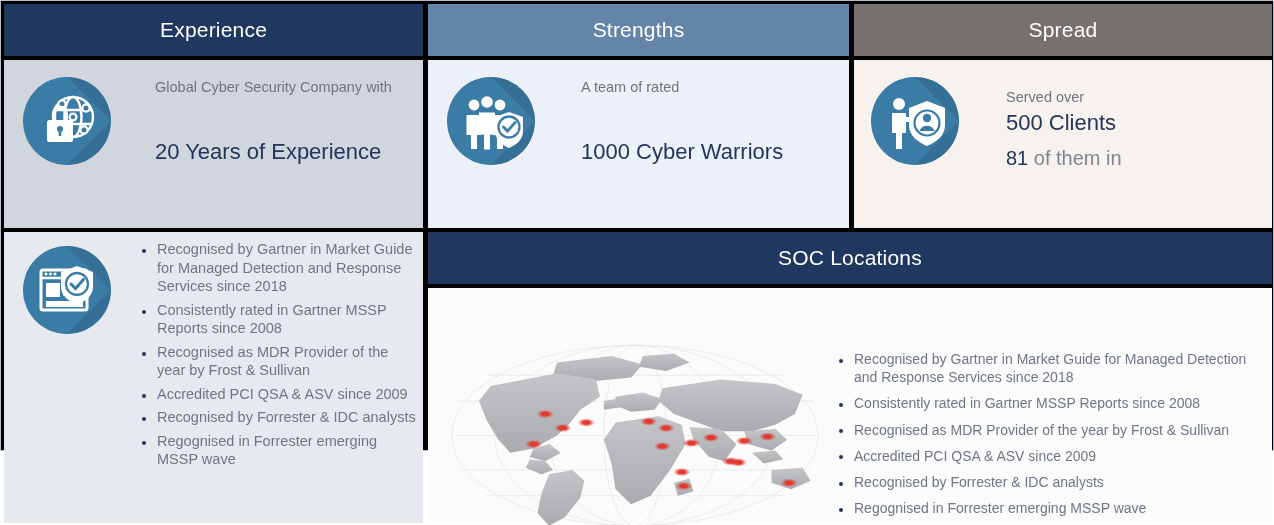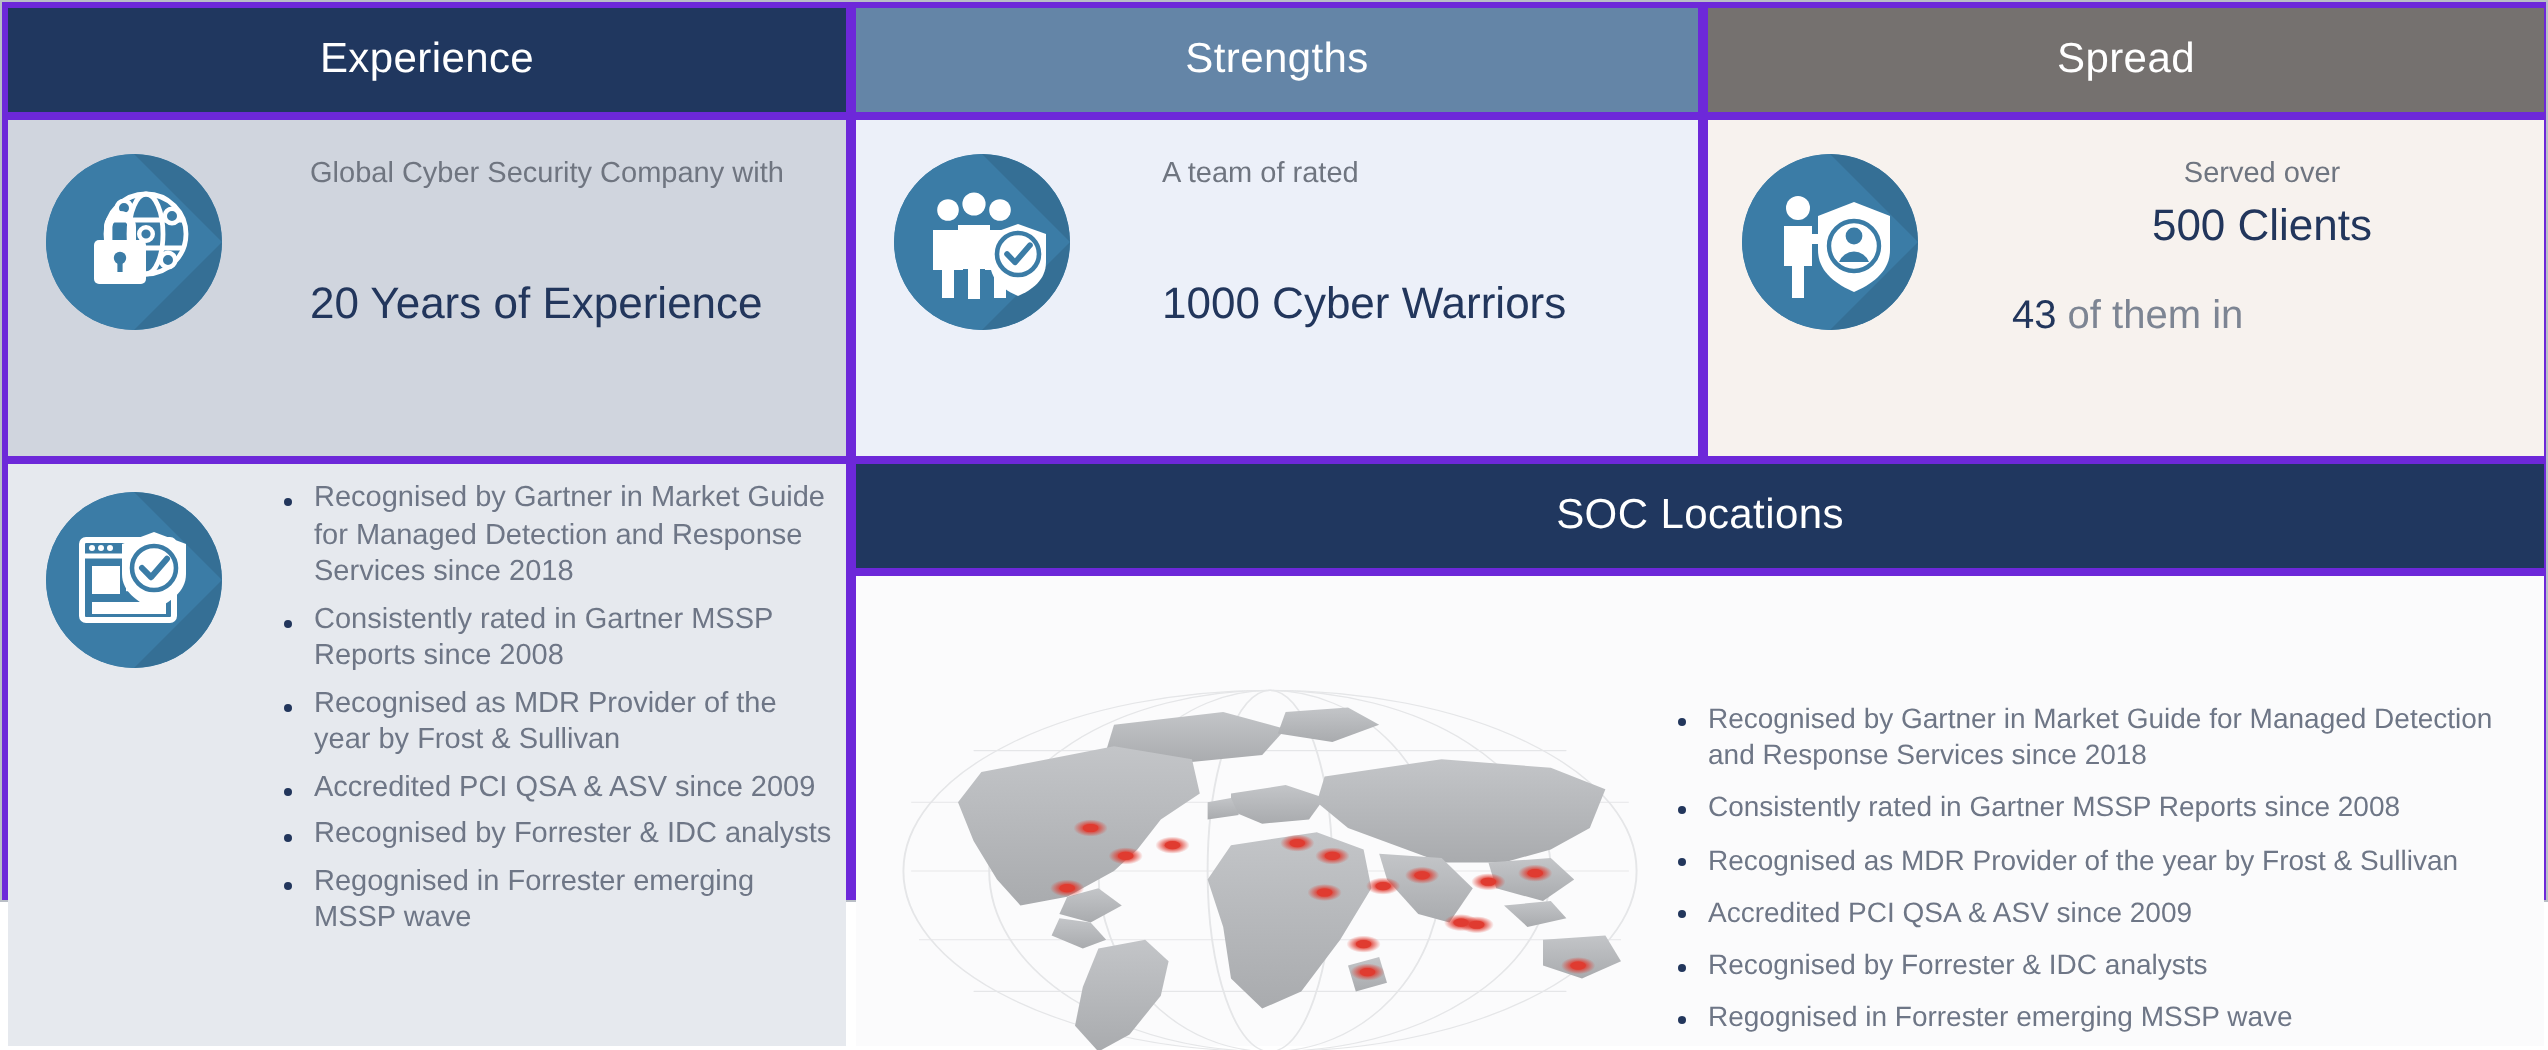--- a/index.html
+++ b/index.html
@@ -4,21 +4,21 @@
 <style>
   html,body{margin:0;padding:0;background:#ffffff;}
   body{
     width:1274px;height:525px;
     font-family:"Liberation Sans","DejaVu Sans",sans-serif;
     -webkit-font-smoothing:antialiased;
     overflow:hidden;
   }
   .slide{
     position:relative;width:1274px;height:451px;
-    background:#6d28d9;
+    background:#000000;
     box-sizing:border-box;
     border:1px solid #b9bec6;
   }
 
   
   .card{position:absolute;box-sizing:border-box;}
   .card-head{
     position:absolute;left:0;right:0;top:0;height:52px;
     display:flex;align-items:center;justify-content:center;
     color:#ffffff;font-size:21px;font-weight:400;letter-spacing:.2px;
@@ -187,27 +187,27 @@
             <path d="M21 36 h14 v20 h-4 v16 h-6 V56 h-4 Z"></path>
             <path d="M33 40 h12 v5 h-12 Z"></path>
           </g>
           <path d="M56 24 L74 31 V48 c0 11 -9 17 -18 21 c-9 -4 -18 -10 -18 -21 V31 Z" fill="#ffffff"></path>
           <circle cx="56" cy="46" r="12.5" fill="none" stroke="#3b7ca6" stroke-width="2.2"></circle>
           <circle cx="56" cy="41" r="4.2" fill="#3b7ca6"></circle>
           <path d="M48.5 54 a8 8 0 0 1 15 0 Z" fill="#3b7ca6"></path>
         </svg>
       </div>
 
-      <div class="stat-block" style="left:152px;top:18px;width:250px;text-align:center;">
+      <div class="stat-block" style="left:152px;top:28px;width:250px;">
         <div class="stat-small">Served over</div>
         <div class="stat-big" style="margin-top:1px;">500 Clients</div>
       </div>
       <div class="stat-block" style="left:152px;top:85px;width:250px;">
         <div class="stat-mid">
-          <span class="tok-dark">43</span><span class="tok-grey"> of them in</span>
+          <span class="tok-dark">81</span><span class="tok-grey"> of them in</span>
         </div>
       </div>
 
     </div>
   </div>
 
   <div class="card" id="card-awards">
     <div class="card-body">
 
       <div class="icon-circle" style="left:19px;top:14px;width:88px;height:88px;">

